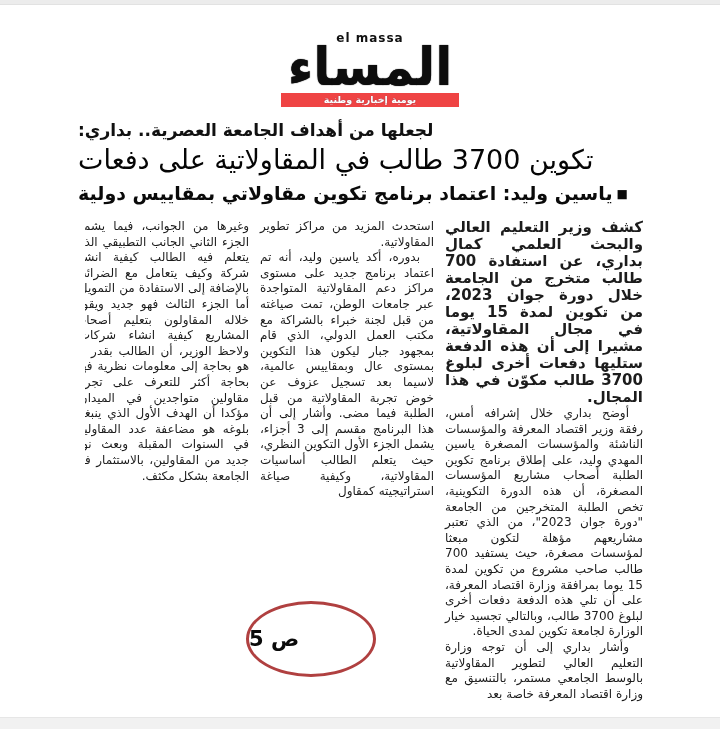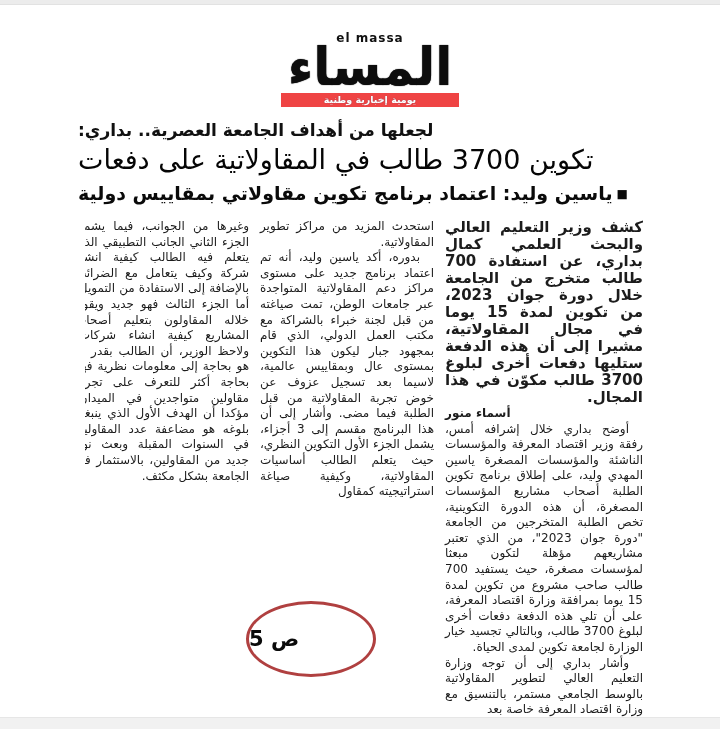--- a/index.html
+++ b/index.html
@@ -58,21 +58,20 @@
   <div class="headlines">
     <div class="kicker">لجعلها من أهداف الجامعة العصرية.. بداري:</div>
     <div class="main-head">تكوين 3700 طالب في المقاولاتية على دفعات</div>
     <div class="sub-head"><span class="bullet">■</span><span>ياسين وليد: اعتماد برنامج تكوين مقاولاتي بمقاييس دولية</span></div>
   </div>
 
   <div class="body-cols">
 
     <div class="col col-right">
       <p class="lead">كشف وزير التعليم العالي والبحث العلمي كمال بداري، عن استفادة 700 طالب متخرج من الجامعة خلال دورة جوان 2023، من تكوين لمدة 15 يوما في مجال المقاولاتية، مشيرا إلى أن هذه الدفعة ستليها دفعات أخرى لبلوغ 3700 طالب مكوّن في هذا المجال.</p>
-      <p class="byline">أسماء منور</p>
       <p class="indent">أوضح بداري خلال إشرافه أمس، رفقة وزير اقتصاد المعرفة والمؤسسات الناشئة والمؤسسات المصغرة ياسين المهدي وليد، على إطلاق برنامج تكوين الطلبة أصحاب مشاريع المؤسسات المصغرة، أن هذه الدورة التكوينية، تخص الطلبة المتخرجين من الجامعة "دورة جوان 2023"، من الذي تعتبر مشاريعهم مؤهلة لتكون مبعثا لمؤسسات مصغرة، حيث يستفيد 700 طالب صاحب مشروع من تكوين لمدة 15 يوما بمرافقة وزارة اقتصاد المعرفة، على أن تلي هذه الدفعة دفعات أخرى لبلوغ 3700 طالب، وبالتالي تجسيد خيار الوزارة لجامعة تكوين لمدى الحياة.</p>
       <p class="indent">وأشار بداري إلى أن توجه وزارة التعليم العالي لتطوير المقاولاتية بالوسط الجامعي مستمر، بالتنسيق مع وزارة اقتصاد المعرفة خاصة بعد</p>
     </div>
 
     <div class="col col-middle">
       <p>استحدث المزيد من مراكز تطوير المقاولاتية.</p>
       <p class="indent">بدوره، أكد ياسين وليد، أنه تم اعتماد برنامج جديد على مستوى مراكز دعم المقاولاتية المتواجدة عبر جامعات الوطن، تمت صياغته من قبل لجنة خبراء بالشراكة مع مكتب العمل الدولي، الذي قام بمجهود جبار ليكون هذا التكوين بمستوى عال وبمقاييس عالمية، لاسيما بعد تسجيل عزوف عن خوض تجربة المقاولاتية من قبل الطلبة فيما مضى. وأشار إلى أن هذا البرنامج مقسم إلى 3 أجزاء، يشمل الجزء الأول التكوين النظري، حيث يتعلم الطالب أساسيات المقاولاتية، وكيفية صياغة استراتيجيته كمقاول</p>
     </div>
 
     <div class="col col-left">

